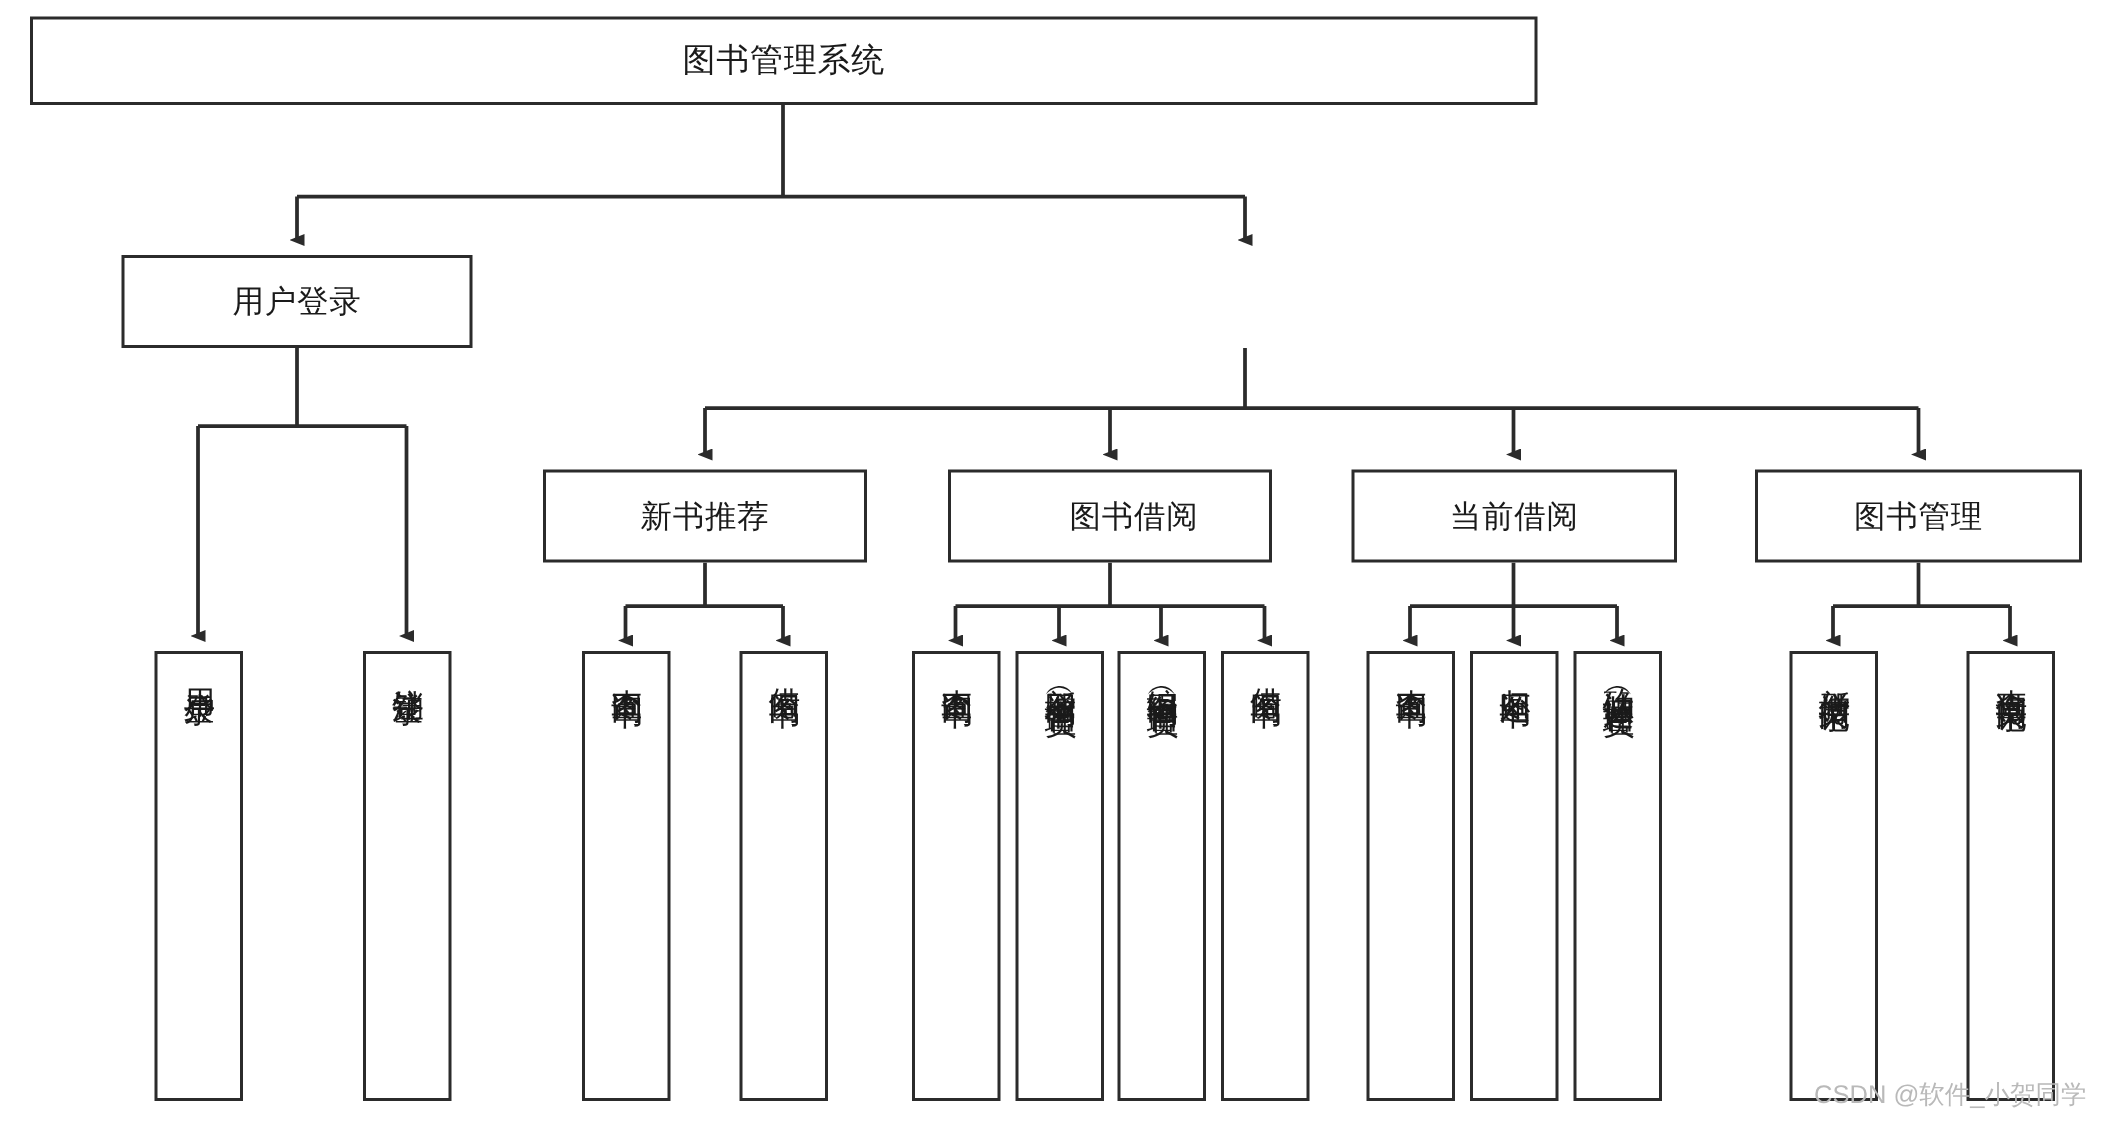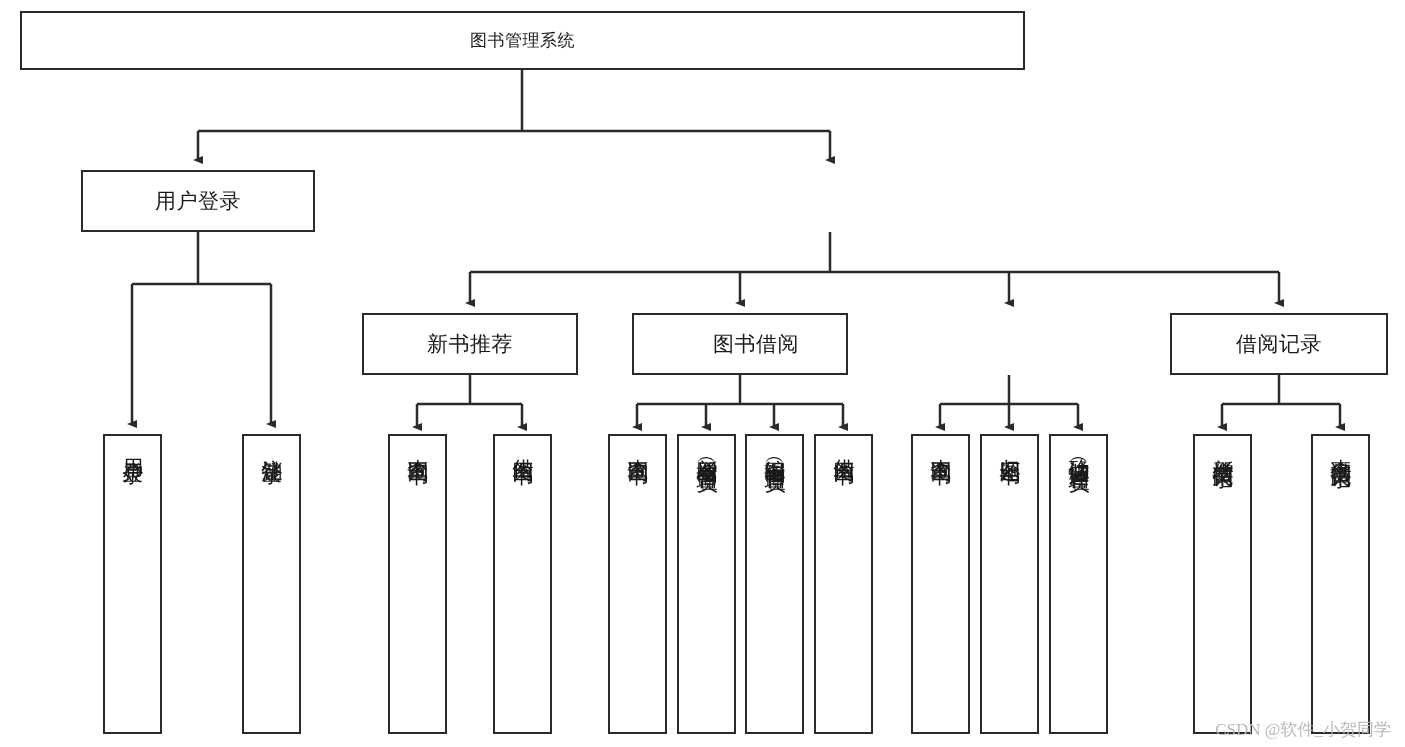--- a/index.html
+++ b/index.html
@@ -39,21 +39,21 @@
     display: block;
     text-align: center;
     line-height: 1.18;
     letter-spacing: 0.5px;
   }
   .node.horiz .label {
     writing-mode: horizontal-tb;
     font-size: 21px;
   }
   .node.root .label {
-    font-size: 17px;
+    font-size: 22px;
   }
   .node.vert {
     align-items: flex-start;
     justify-content: center;
     padding-top: 6px;
   }
   .node.vert .label {
     writing-mode: vertical-rl;
     text-orientation: upright;
     font-size: 21px;
@@ -61,21 +61,21 @@
     letter-spacing: 2px;
     white-space: nowrap;
   }
   .watermark {
     position: absolute;
     right: 14px;
     bottom: 6px;
     font-size: 17px;
     color: #b9b9b9;
     white-space: nowrap;
-    font-family: Liberation Serif, serif;
+    font-family: Liberation Sans, sans-serif;
   }
 </style>
 </head>
 <body>
 
 <div id="canvas">
 
   <svg id="edges" viewBox="0 0 1405 747" xmlns="http://www.w3.org/2000/svg">
     <defs>
       <marker id="arrow" markerWidth="10" markerHeight="10" refX="4" refY="5" orient="auto" markerUnits="userSpaceOnUse">
@@ -136,23 +136,26 @@
 
 
   <div class="node horiz" style="left:362px; top:313px; width:216px; height:62px;justify-content:center;">
     <span class="label">新书推荐</span>
   </div>
 
   <div class="node horiz" style="left:632px; top:313px; width:216px; height:62px;padding-left:32px;">
     <span class="label">图书借阅</span>
   </div>
 
+  <div class="node horiz" style="left:901px; top:313px; width:217px; height:62px;">
+    <span class="label">当前借阅</span>
+  </div>
 
   <div class="node horiz" style="left:1170px; top:313px; width:218px; height:62px;">
-    <span class="label">借阅记录</span>
+    <span class="label">图书管理</span>
   </div>
 
   <div class="node vert" style="left:103px; top:434px; width:59px; height:300px;">
     <span class="label">用户登录</span>
   </div>
 
   <div class="node vert" style="left:242px; top:434px; width:59px; height:300px;">
     <span class="label">注销登录</span>
   </div>
 

